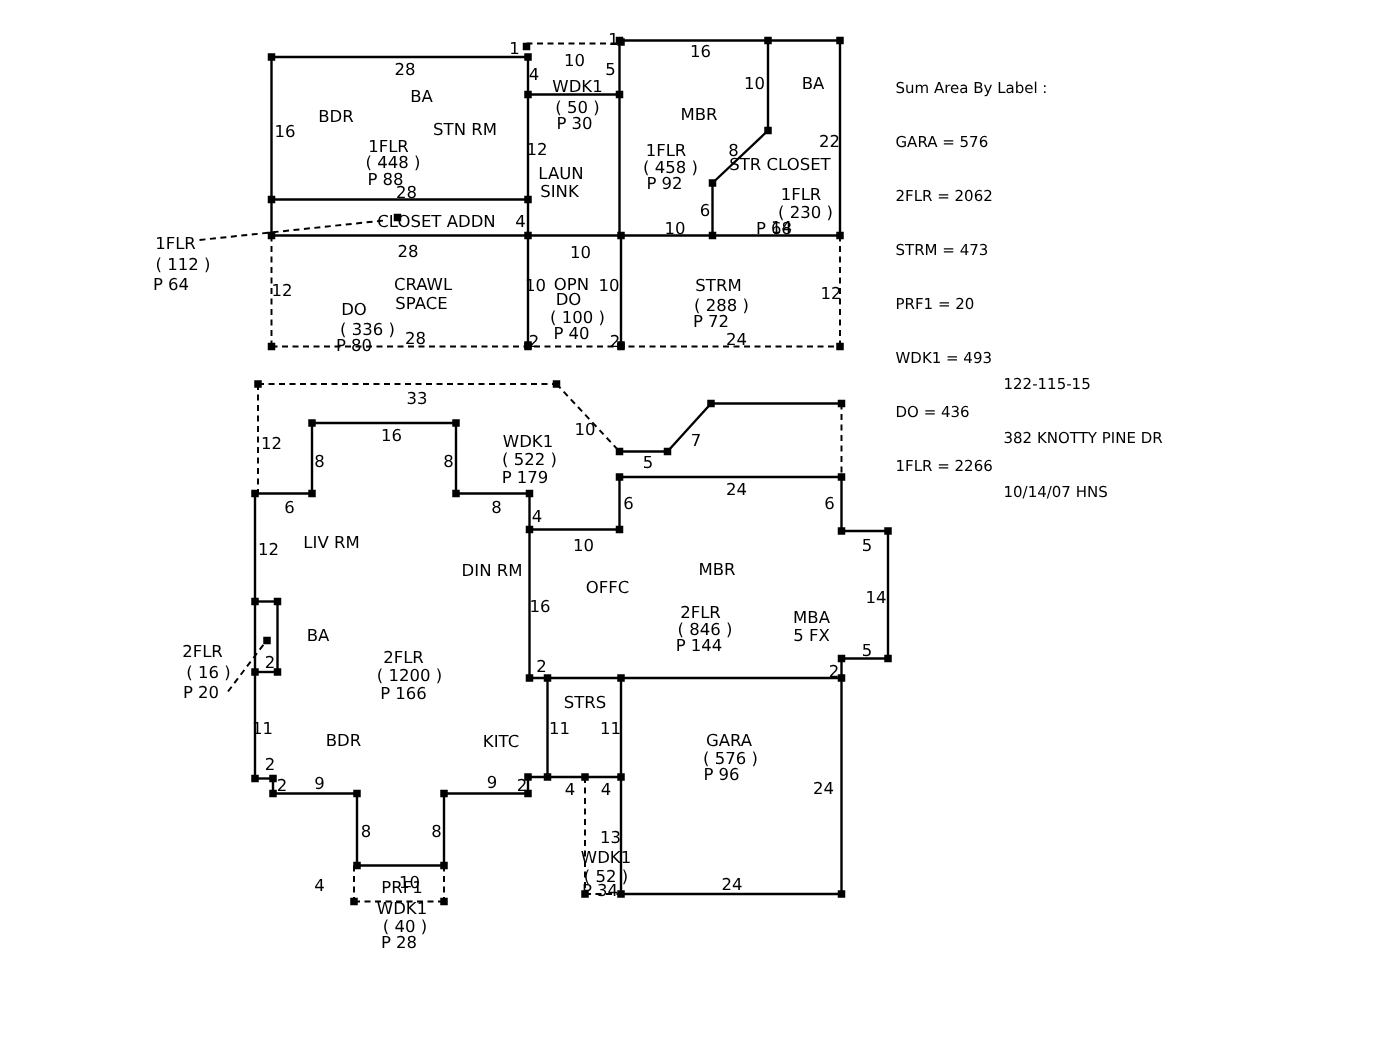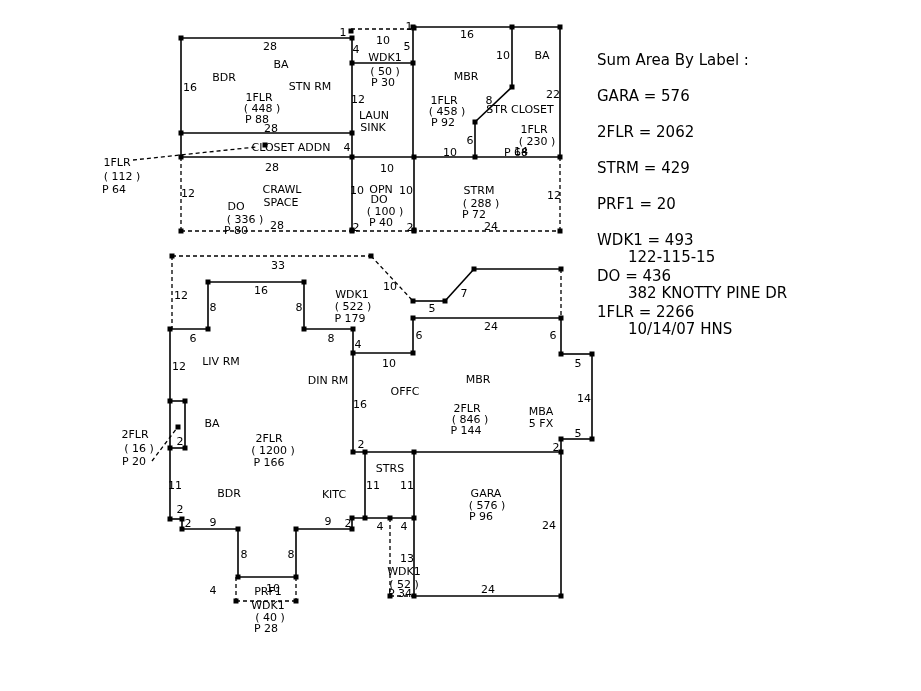--- a/index.html
+++ b/index.html
@@ -1,22 +1,22 @@
 <!DOCTYPE html>
 <html><head>
 <meta charset="utf-8">
 <style>
   html,body{margin:0;padding:0;background:#ffffff;}
   .canvas{position:relative;width:921px;height:691px;background:#ffffff;overflow:hidden;
           font-family:"DejaVu Sans",sans-serif;color:#000;}
   #sketch-svg{position:absolute;left:0;top:0;}
   #sketch-svg text{font-family:"DejaVu Sans",sans-serif;font-size:11px;fill:#000000;}
-  .textblock{position:absolute;font-size:15px;line-height:12px;white-space:pre;}
+  .textblock{position:absolute;font-size:10px;line-height:12px;white-space:pre;}
   .legend{left:597px;top:30px;}
-  .property{left:628px;top:227px;}
+  .property{left:669px;top:227px;}
 </style>
 </head>
 <body>
 
 <div class="canvas">
 
   <svg id="sketch-svg" width="921" height="691" viewBox="0 0 921 691">
       <line x1="181" y1="38" x2="352" y2="38" stroke="#000000" stroke-width="1.6"></line>
       <line x1="181" y1="38" x2="181" y2="157" stroke="#000000" stroke-width="1.6"></line>
       <line x1="181" y1="133" x2="352" y2="133" stroke="#000000" stroke-width="1.6"></line>
@@ -287,21 +287,21 @@
       <text x="268" y="595" text-anchor="middle">PRF1</text>
       <text x="268" y="609" text-anchor="middle">WDK1</text>
       <text x="270" y="621" text-anchor="middle">( 40 )</text>
       <text x="266" y="632" text-anchor="middle">P 28</text>
     </svg>
 
   <div class="textblock legend">
     <div>Sum Area By Label :</div>
     <div>GARA = 576</div>
     <div>2FLR = 2062</div>
-    <div>STRM = 429</div>
+    <div>STRM = 473</div>
     <div>PRF1 = 20</div>
     <div>WDK1 = 493</div>
     <div>DO = 436</div>
     <div>1FLR = 2266</div>
   </div>
 
   <div class="textblock property">
     <div>122-115-15</div>
     <div>382 KNOTTY PINE DR</div>
     <div>10/14/07 HNS</div>

